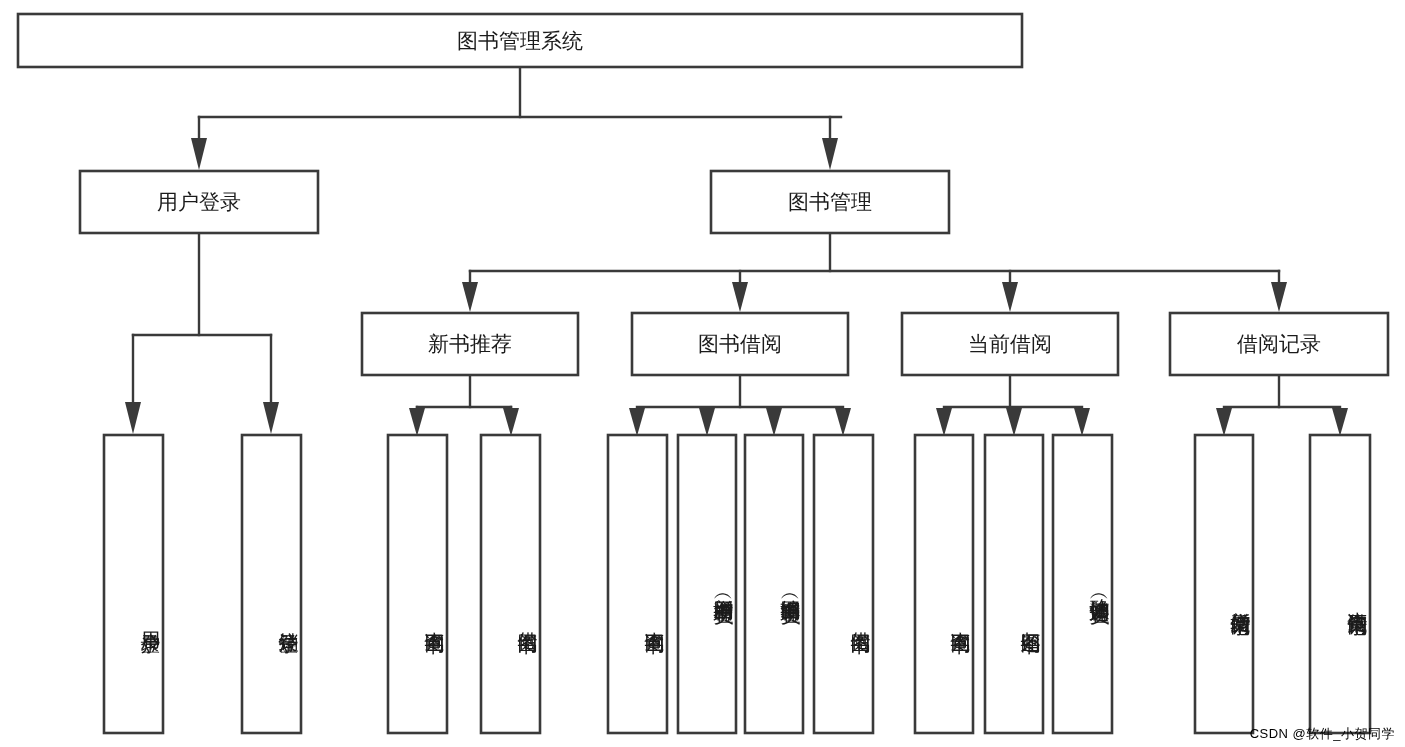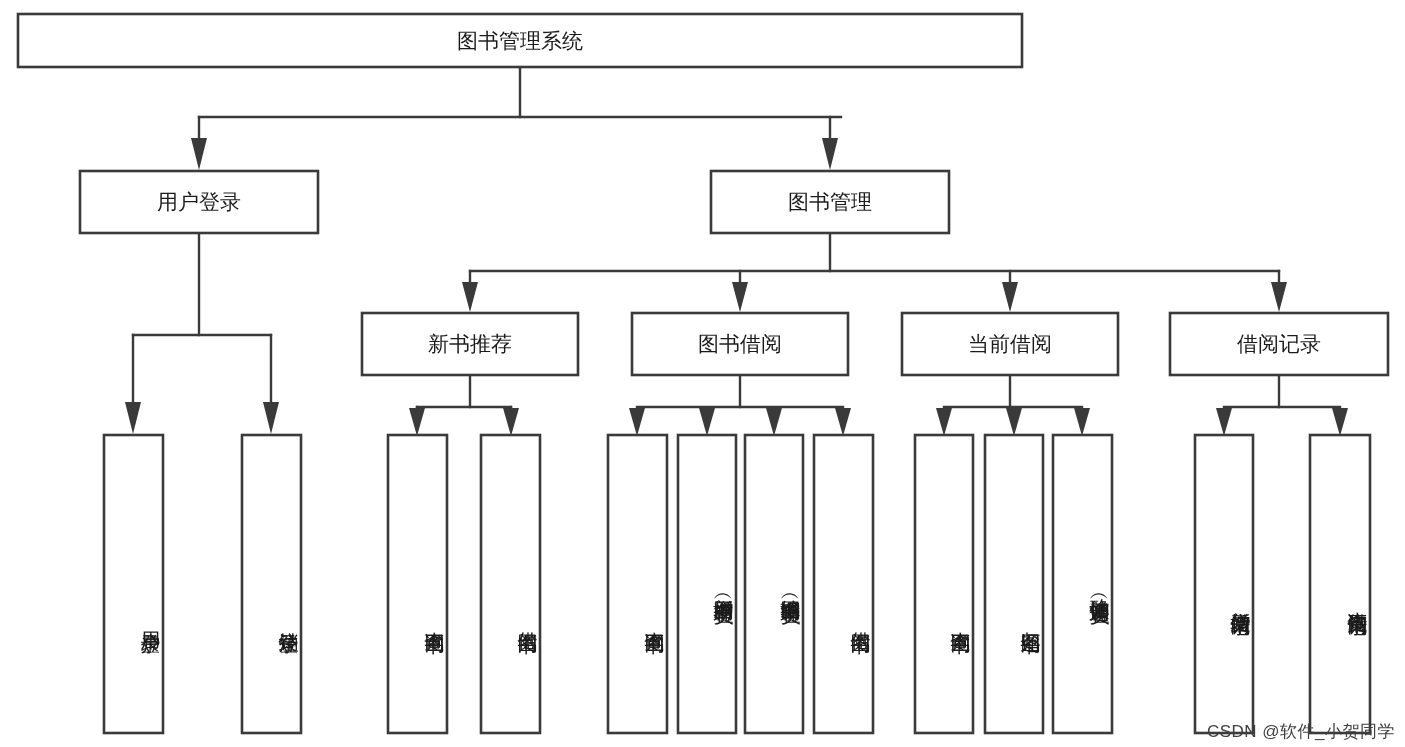--- a/index.html
+++ b/index.html
@@ -65,22 +65,22 @@
     align-items: flex-start;
     justify-content: center;
     pointer-events: none;
     user-select: none;
   }
   .watermark {
     position: absolute;
     right: 10px;
     bottom: 4px;
     font-family: "Liberation Sans", "DejaVu Sans", sans-serif;
-    font-size: 17px;
-    color: #404040;
+    font-size: 13px;
+    color: #000000;
     white-space: nowrap;
     letter-spacing: 0.5px;
   }
 </style>
 </head>
 <body>
 
 <div id="diagram-root">
 
   <svg class="diagram-canvas" viewBox="0 0 1405 747" xmlns="http://www.w3.org/2000/svg">

